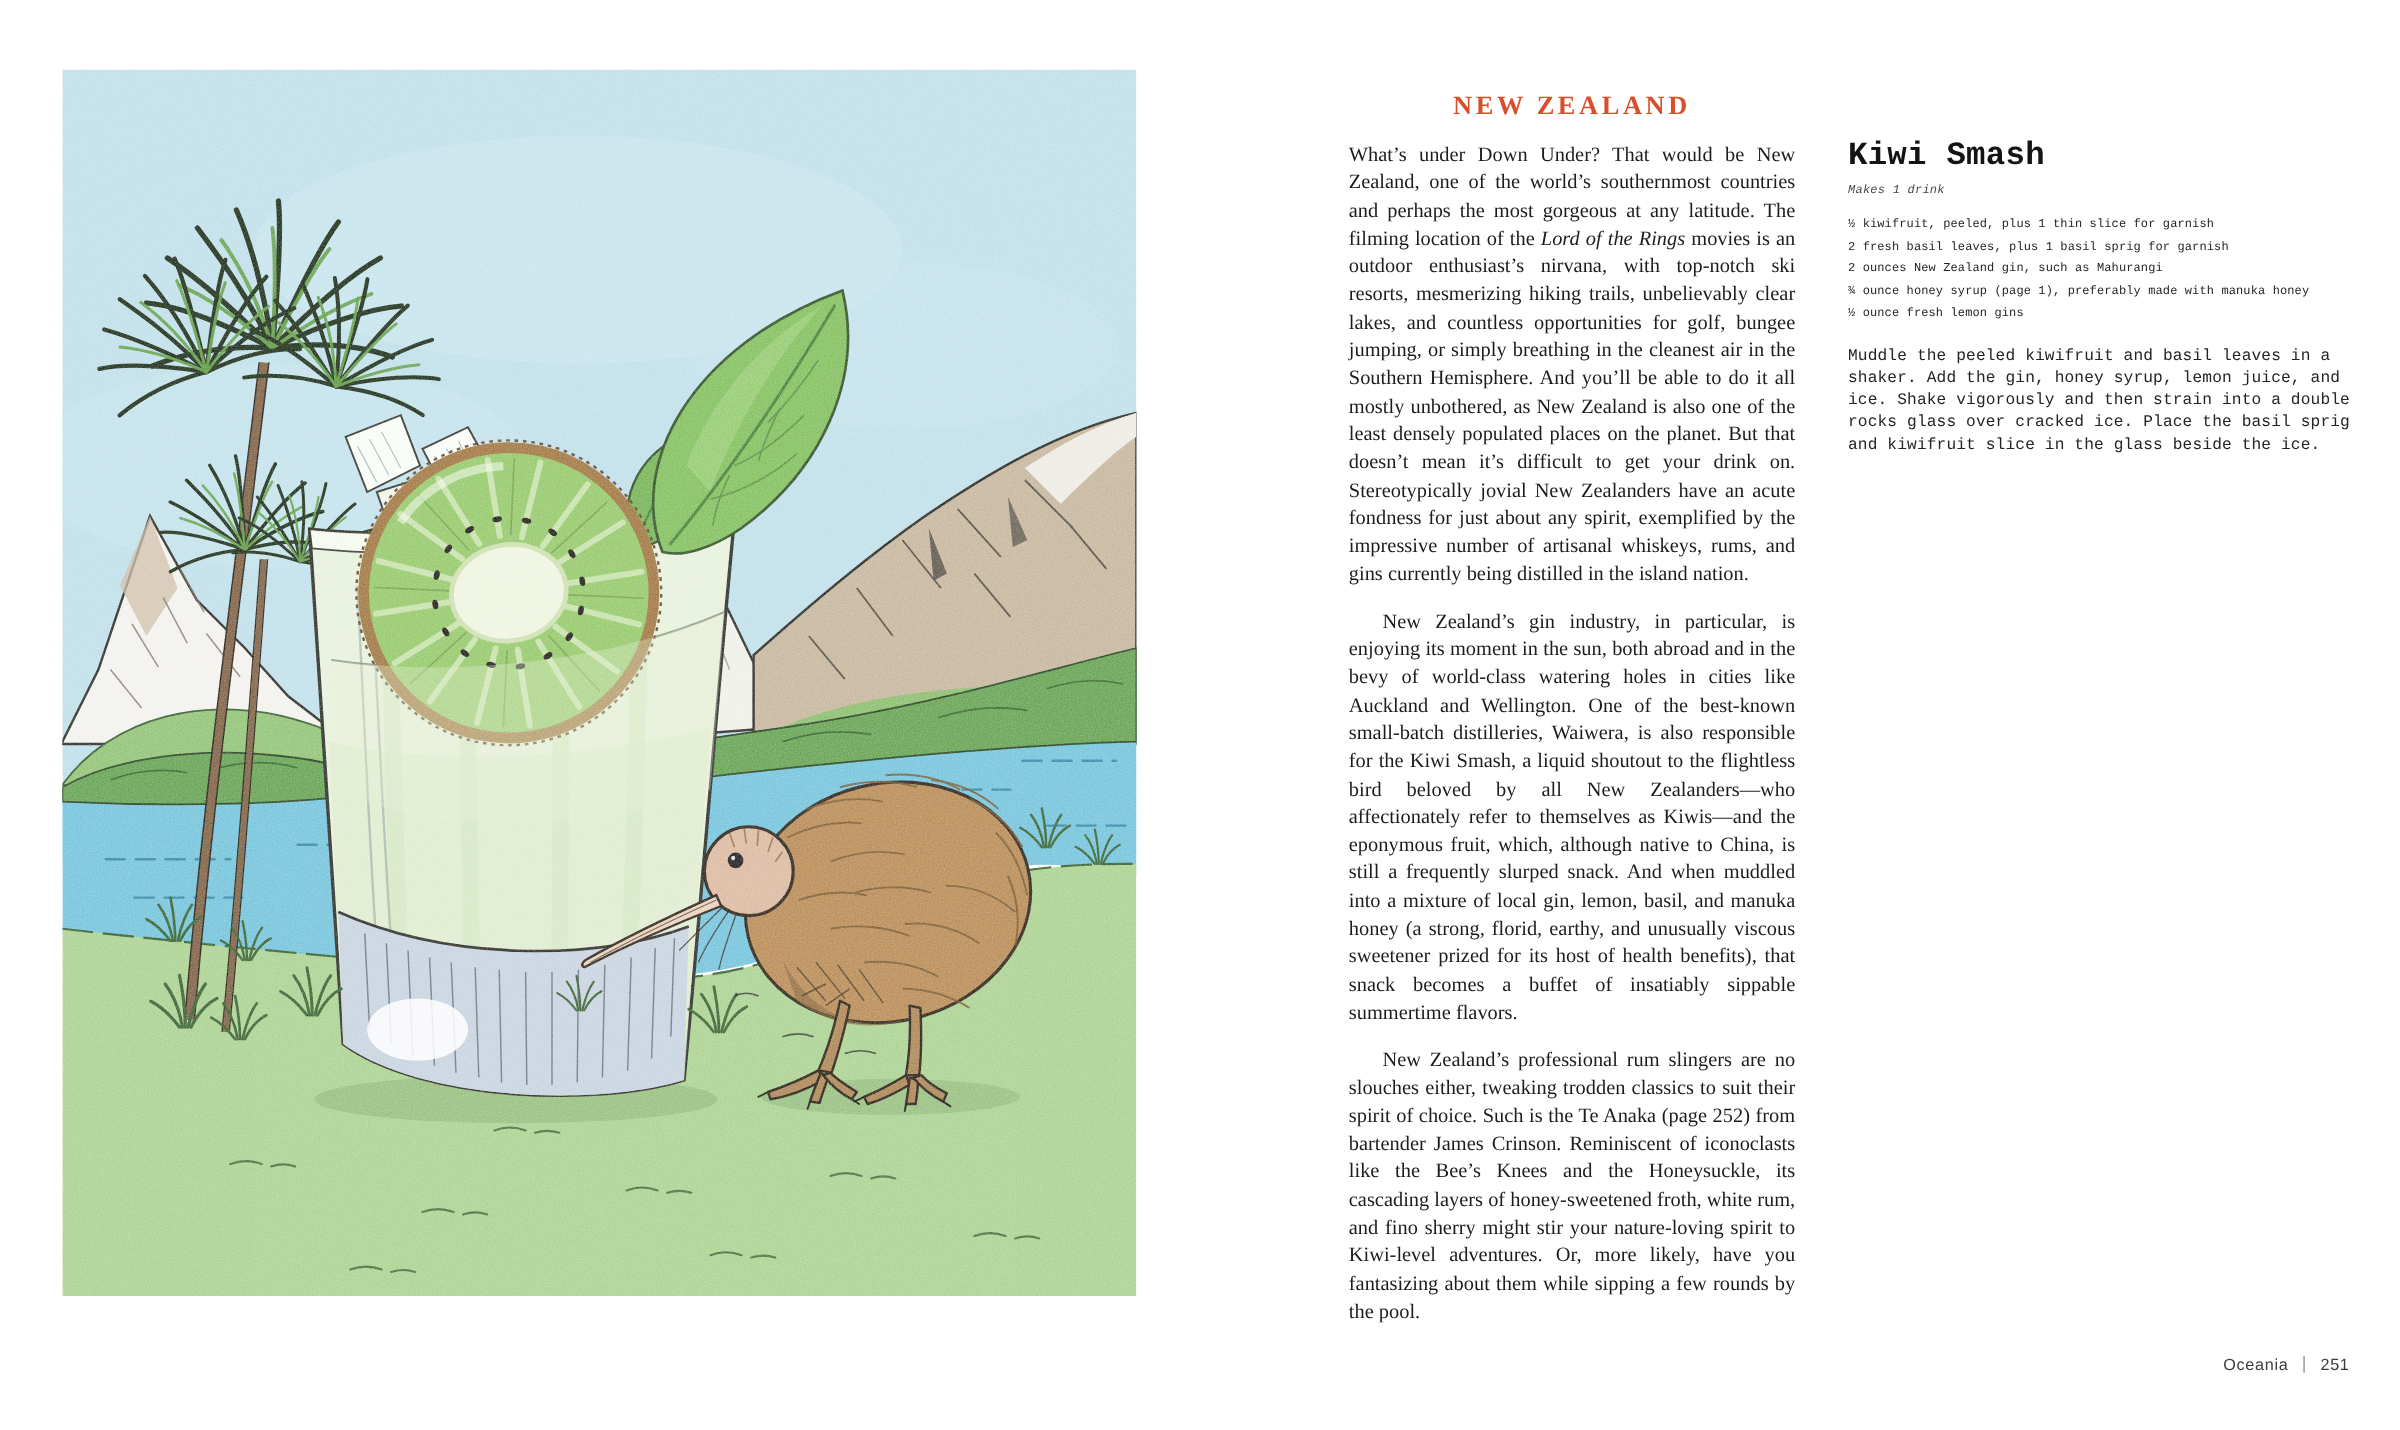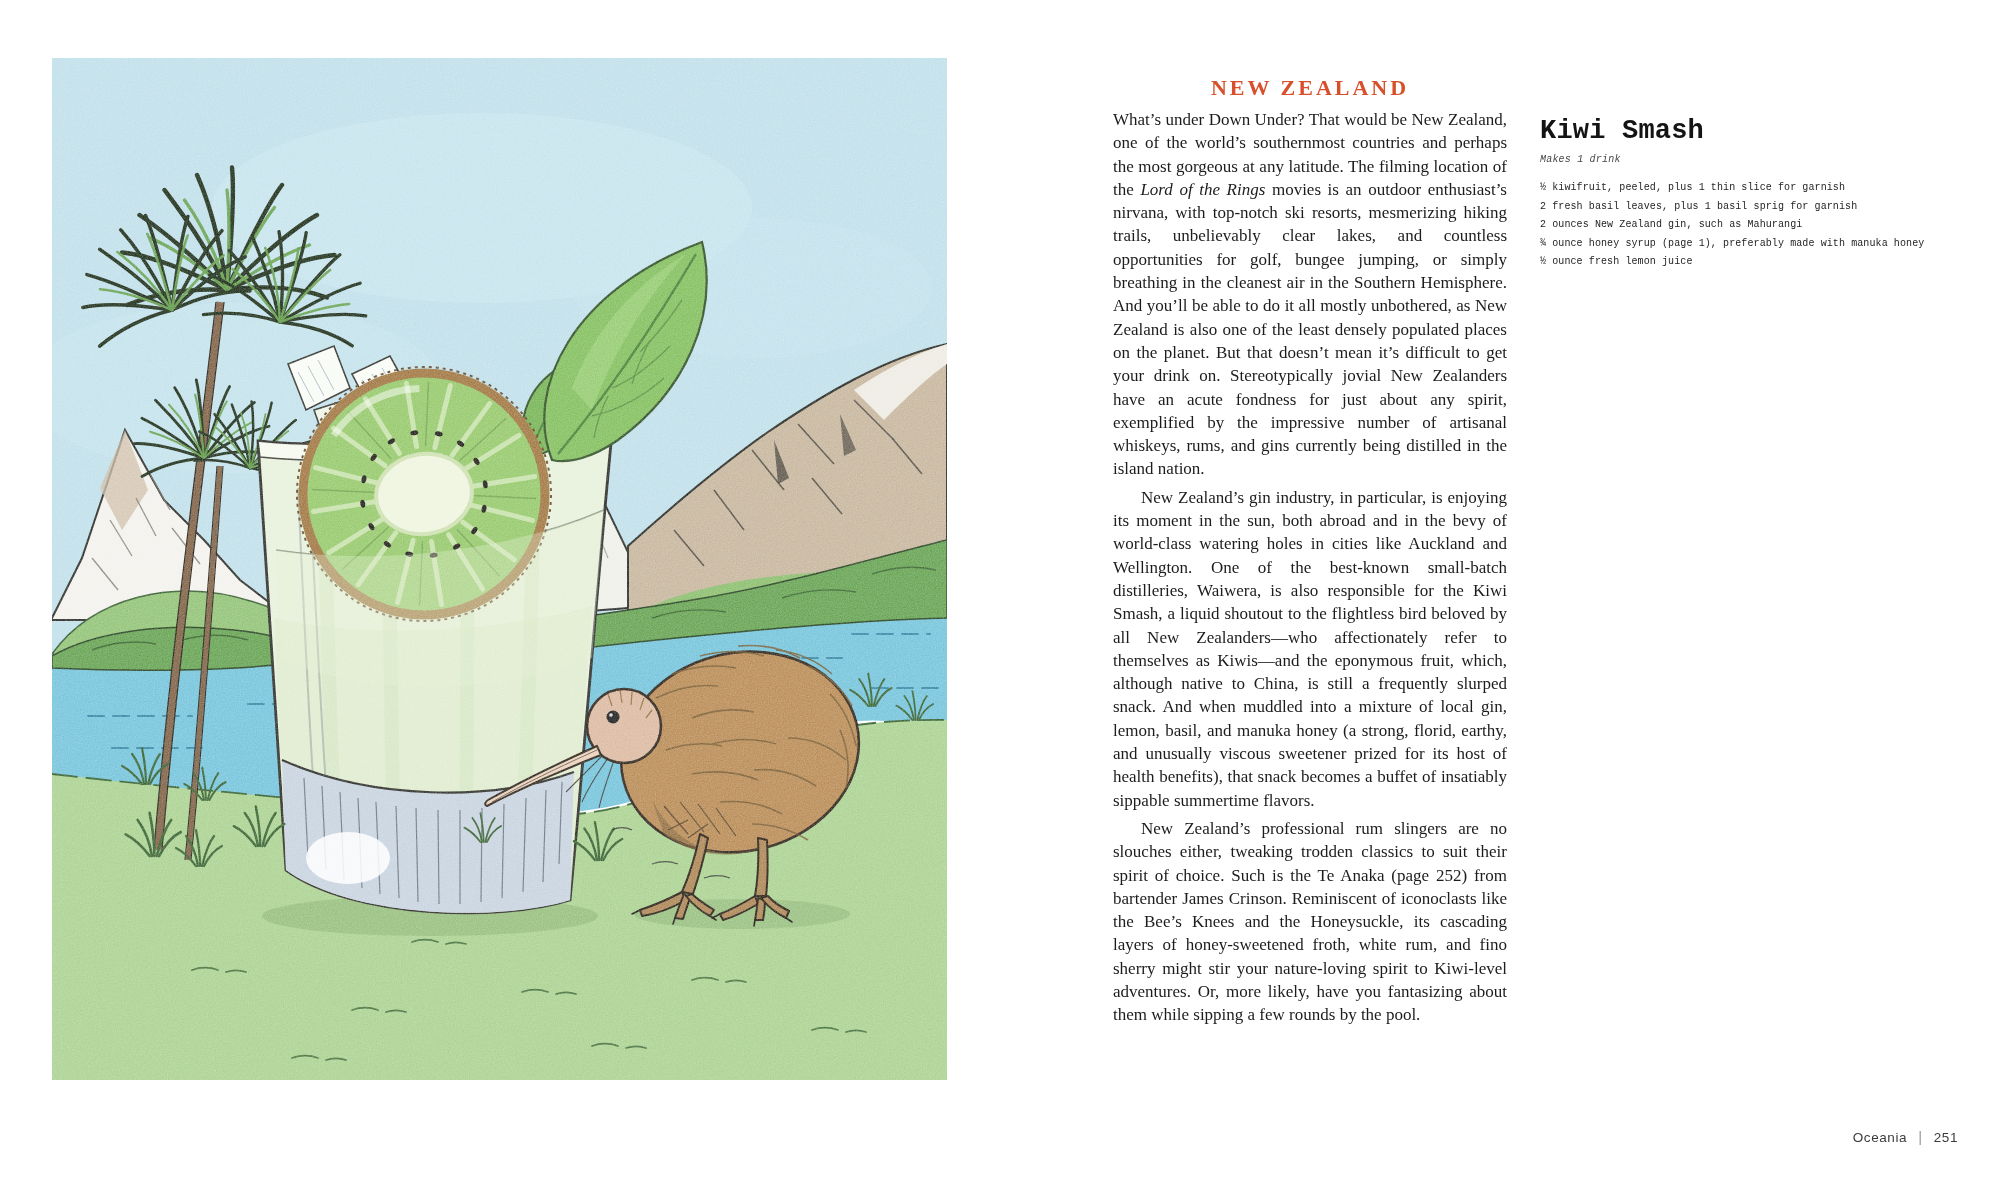--- a/index.html
+++ b/index.html
@@ -7,21 +7,21 @@
   body{width:2000px;height:1192px;position:relative;overflow:hidden;
        font-family:"Liberation Serif",serif;-webkit-font-smoothing:antialiased;}
 
   .illustration{position:absolute;left:52px;top:58px;width:895px;height:1022px;margin:0;}
   .illustration svg{display:block;width:100%;height:100%;}
 
   .right-page{position:absolute;left:1108px;top:60px;width:404px;}
   .region-heading{margin:15px 0 7px;text-align:center;
       font-family:Liberation Serif, serif;font-weight:700;font-size:22px;line-height:26px;
       letter-spacing:3px;color:#D8502B;}
-  .body-para{margin:5px;font-size:17px;line-height:23.3px;color:#1c1c1c;text-align:justify;}
+  .body-para{margin:16px;font-size:17px;line-height:23.3px;color:#1c1c1c;text-align:justify;}
   .body-para.indent{text-indent:28px;}
   .body-para em{font-style:italic;}
 
   .recipe{position:absolute;left:1540px;top:86px;width:428px;
       font-family:Liberation Mono, monospace;color:#242424;margin-top:32px;}
   .recipe-title{margin:0;font-size:27px;line-height:27px;font-weight:700;letter-spacing:.2px;color:#141414;}
   .recipe-yield{margin:7px 0 12px;font-style:italic;font-size:10px;line-height:15px;color:#474747;letter-spacing:.2px;}
   .ingredients{list-style:none;margin:0;padding:0;font-size:10px;line-height:18.5px;letter-spacing:.1px;}
   .instructions{margin:17px 0 0;font-size:13.5px;line-height:18.6px;letter-spacing:.1px;}
 
@@ -413,21 +413,22 @@
 </section>
 
 <aside class="recipe">
   <h2 class="recipe-title">Kiwi Smash</h2>
   <p class="recipe-yield">Makes 1 drink</p>
   <ul class="ingredients">
       <li>½ kiwifruit, peeled, plus 1 thin slice for garnish</li>
       <li>2 fresh basil leaves, plus 1 basil sprig for garnish</li>
       <li>2 ounces New Zealand gin, such as Mahurangi</li>
       <li>¾ ounce honey syrup (page 1), preferably made with manuka honey</li>
-      <li>½ ounce fresh lemon juice</li>
+      <li>½ ounce fresh lemon gins</li>
     </ul>
+  <p class="instructions">Muddle the peeled kiwifruit and basil leaves in a shaker. Add the gin, honey syrup, lemon juice, and ice. Shake vigorously and then strain into a double rocks glass over cracked ice. Place the basil sprig and kiwifruit slice in the glass beside the ice.</p>
 </aside>
 
 <footer class="folio">
   <span>Oceania</span>
   <span class="folio-divider">|</span>
   <span>251</span>
 </footer>
 
 </body></html>

